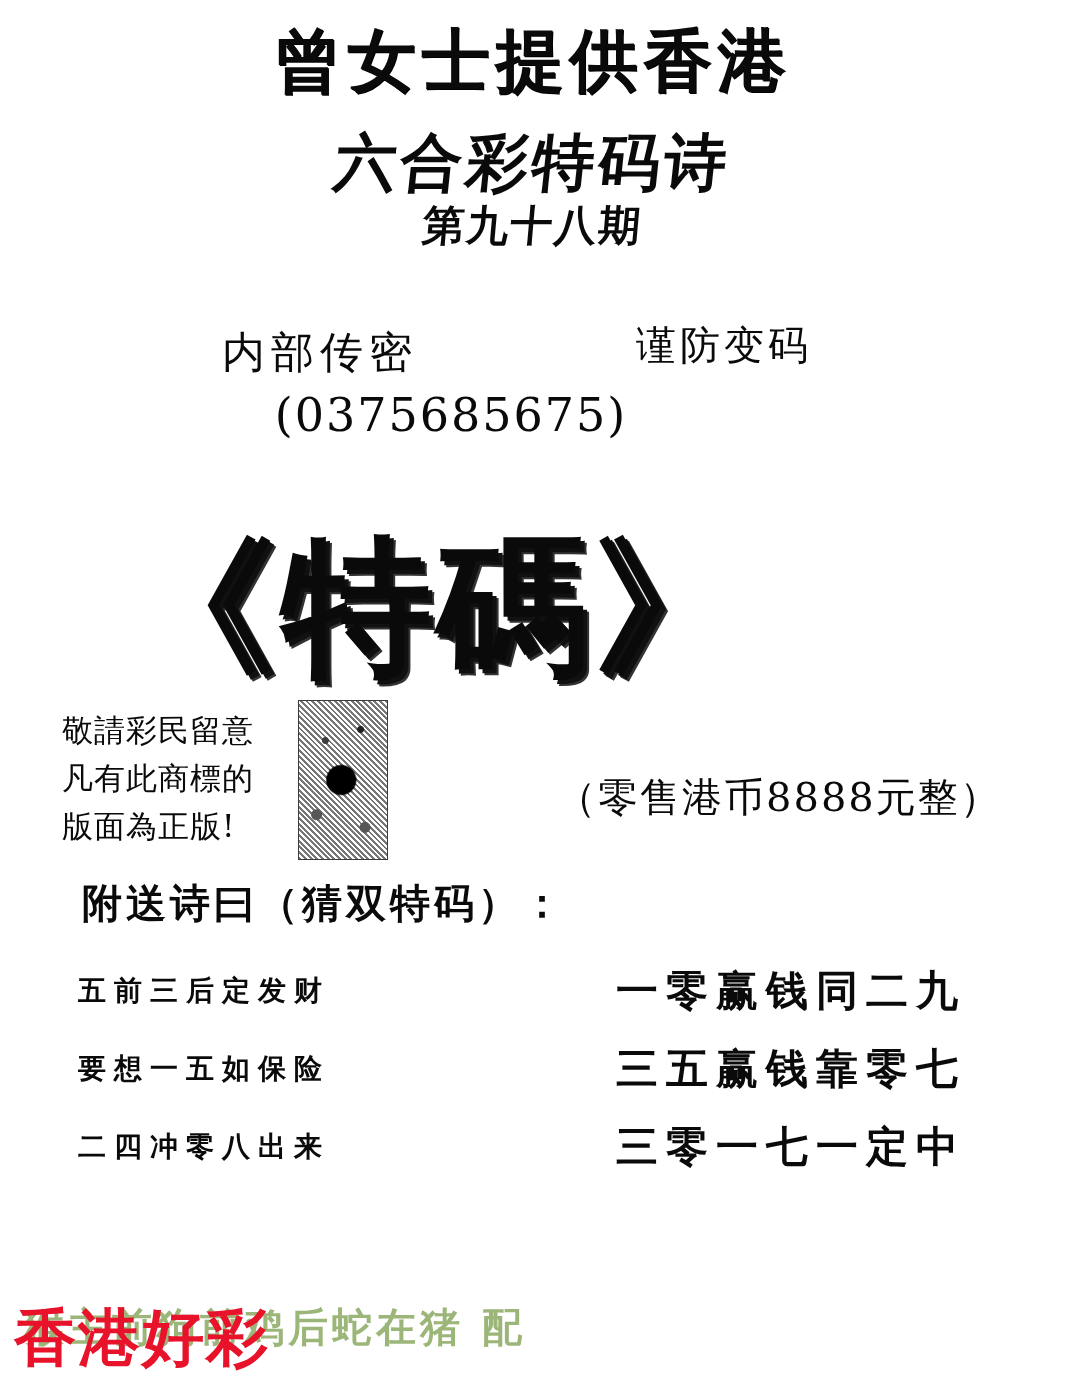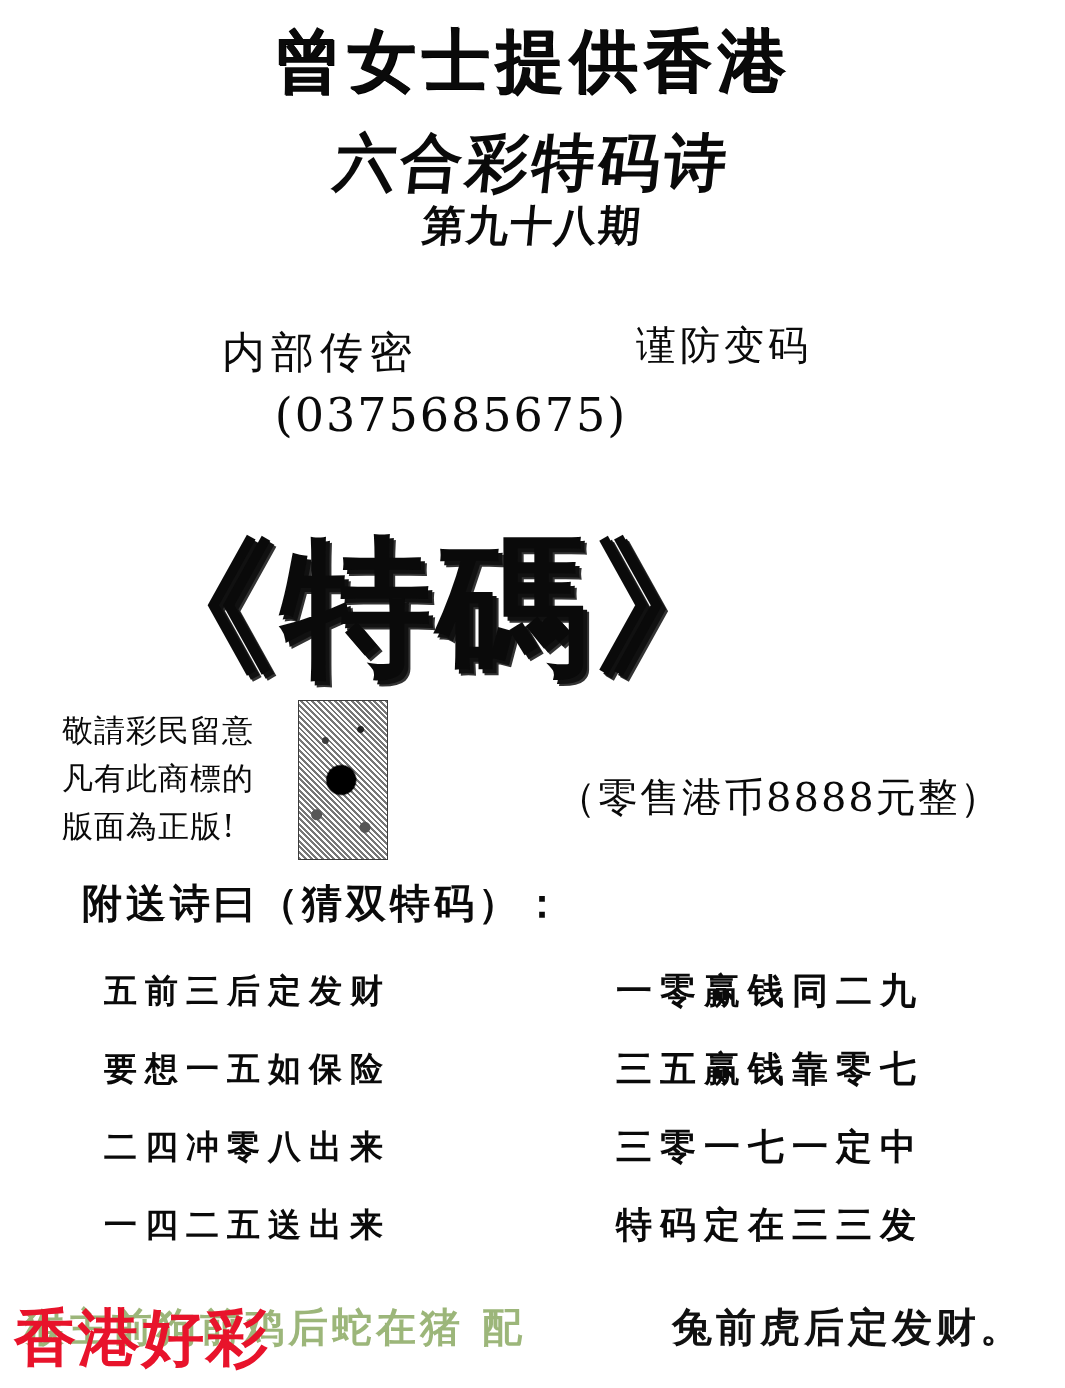--- a/index.html
+++ b/index.html
@@ -170,35 +170,35 @@
     width: 1065px;
   }
   .poem-row {
     display: flex;
     justify-content: flex-start;
     height: 78px;
     align-items: center;
   }
   .poem-col-left {
     width: 520px;
-    padding-left: 104px;
+    padding-left: 78px;
     box-sizing: border-box;
     font-family: Liberation Sans, sans-serif;
     font-weight: bold;
-    font-size: 33px;
+    font-size: 28px;
     letter-spacing: 8px;
     white-space: nowrap;
   }
   .poem-col-right {
     width: 520px;
     padding-left: 96px;
     box-sizing: border-box;
     font-family: Liberation Sans, sans-serif;
     font-weight: bold;
-    font-size: 36px;
+    font-size: 42px;
     letter-spacing: 8px;
     white-space: nowrap;
   }
 
   
   .bottom-line {
     position: absolute;
     top: 1300px;
     left: 24px;
     width: 1020px;
@@ -282,28 +282,23 @@
       <div class="poem-col-right">一零赢钱同二九</div>
     </div>
     <div class="poem-row">
       <div class="poem-col-left">要想一五如保险</div>
       <div class="poem-col-right">三五赢钱靠零七</div>
     </div>
     <div class="poem-row">
       <div class="poem-col-left">二四冲零八出来</div>
       <div class="poem-col-right">三零一七一定中</div>
     </div>
-    <div class="poem-row">
-      <div class="poem-col-left">一四二五送出来</div>
-      <div class="poem-col-right">特码定在三三发</div>
-    </div>
   </div>
 
   <div class="bottom-line">猴主前狗前鸡后蛇在猪 配</div>
-  <div class="bottom-line-right">兔前虎后定发财。</div>
 
   <div class="watermark">
     <span class="wm-cn" style="color: rgb(232, 19, 43);">香港好彩</span>
     <span class="wm-num" style="color: #7f1d1d;">85881</span>
     <span class="wm-tld" style="color: rgb(232, 19, 43);">.cc</span>
   </div>
 
 </div>
 
 </body></html>

